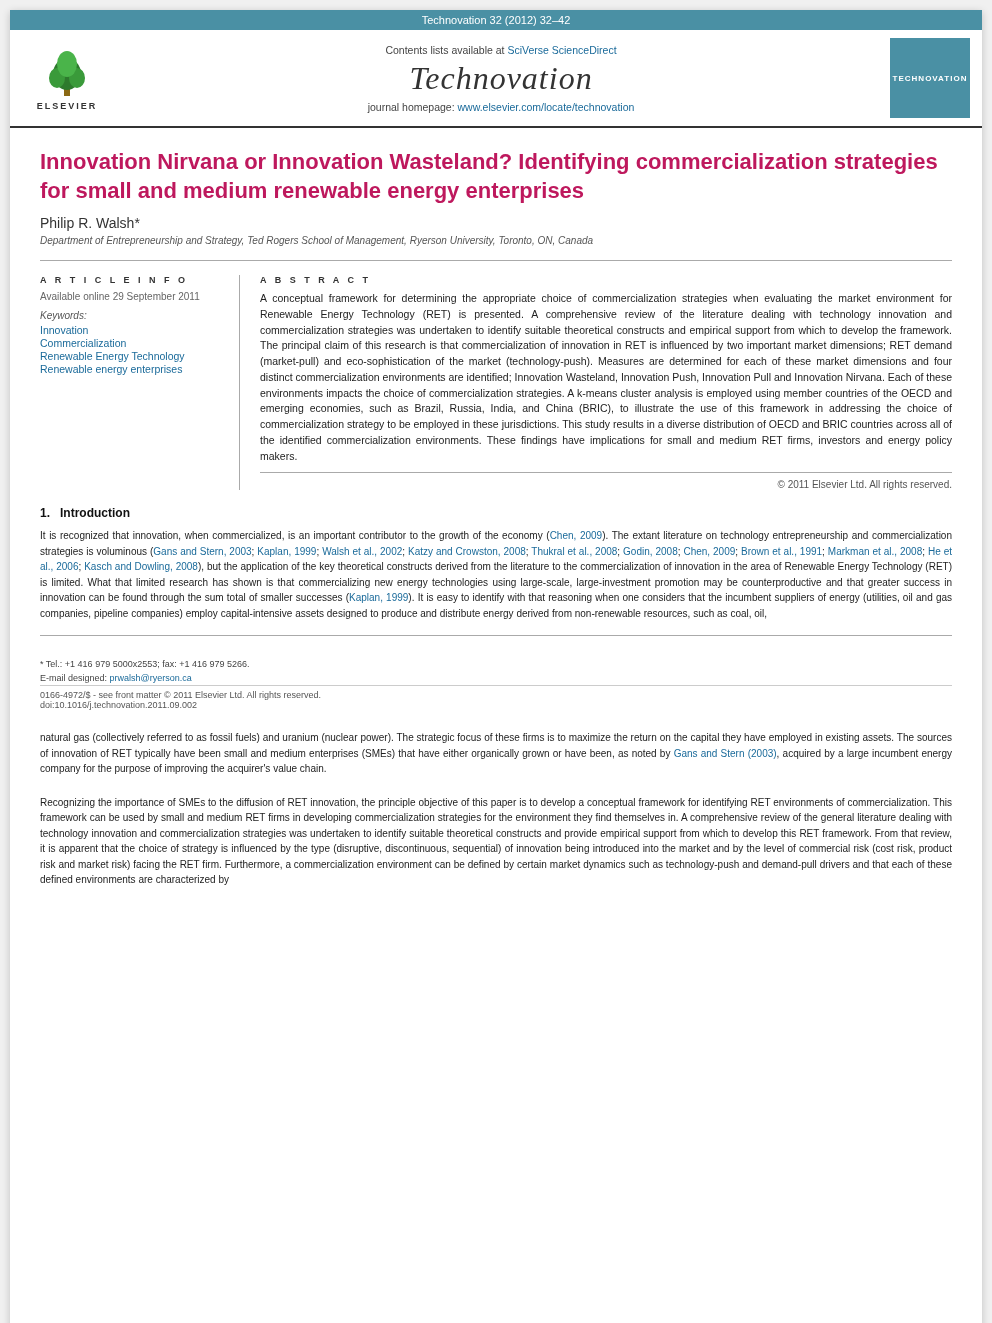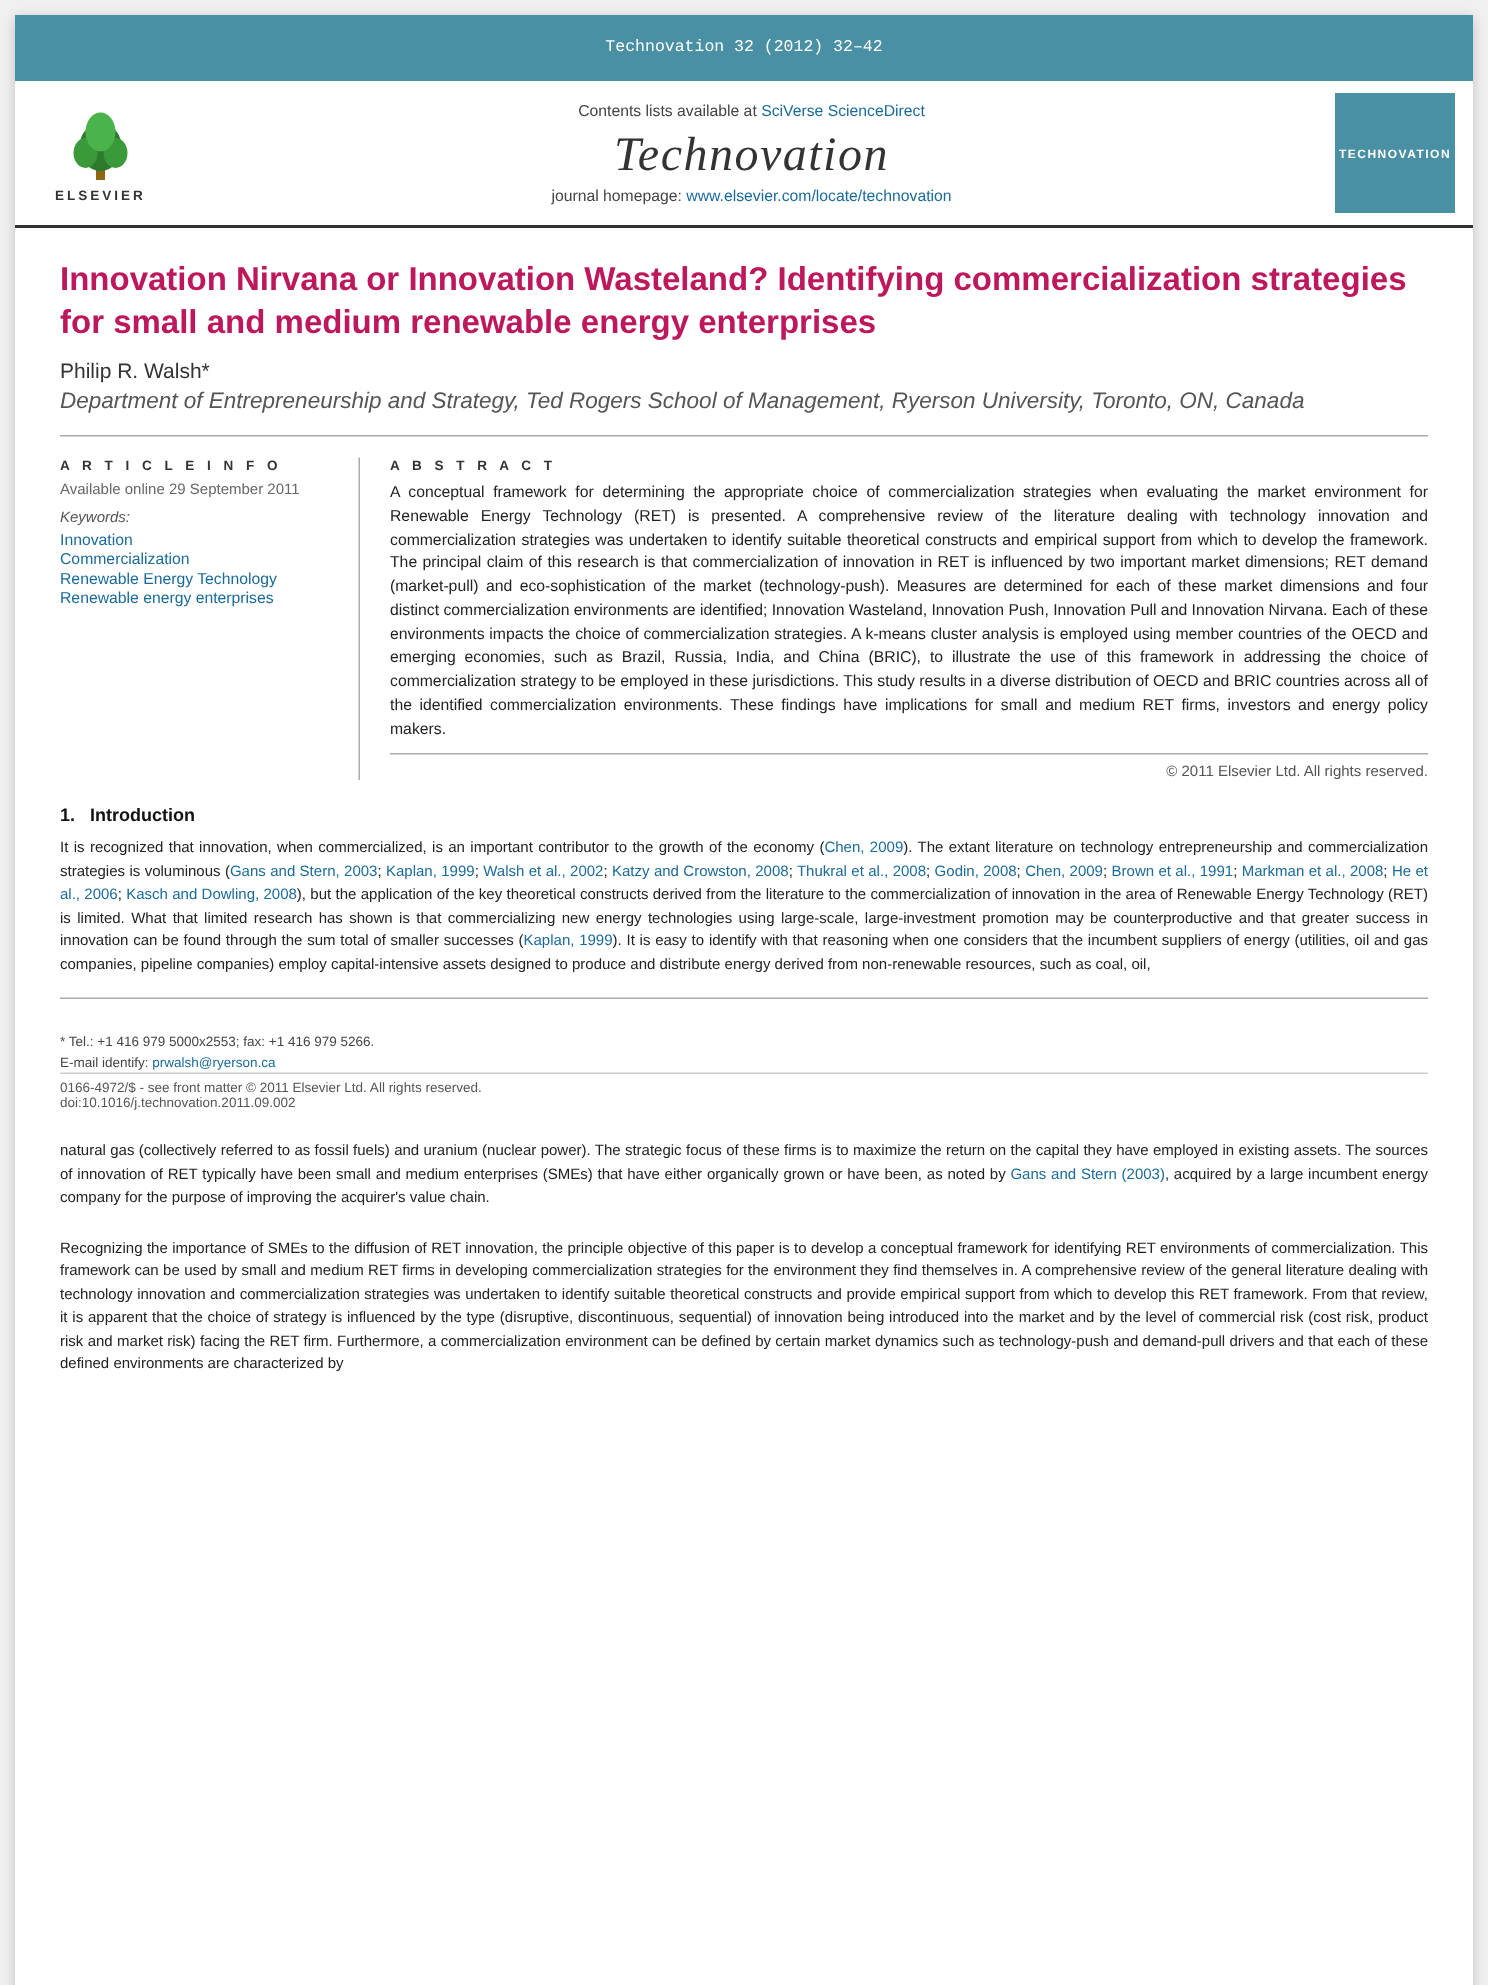--- a/index.html
+++ b/index.html
@@ -14,24 +14,24 @@
       background: #fff;
       width: 992px;
       min-height: 1323px;
       padding: 0;
       box-shadow: 0 2px 8px rgba(0,0,0,0.2);
     }
     
     .top-banner {
       background: #4a90a4;
       text-align: center;
-      padding: 16px 0;
+      padding: 4px 0;
       font-size: 11px;
       color: #fff;
-      font-family: Liberation Mono, monospace;
+      font-family: Liberation Sans, sans-serif;
     }
     
     .journal-header {
       display: flex;
       align-items: center;
       border-bottom: 2px solid #333;
       padding: 8px 12px;
     }
     .elsevier-logo {
       width: 90px;
@@ -106,21 +106,21 @@
       line-height: 1.3;
       margin-bottom: 10px;
     }
     .author-name {
       font-size: 14px;
       font-family: Arial, sans-serif;
       color: #333;
       margin-bottom: 4px;
     }
     .affiliation {
-      font-size: 15px;
+      font-size: 10px;
       font-family: Arial, sans-serif;
       font-style: italic;
       color: #555;
       margin-bottom: 14px;
     }
     
     .two-col {
       display: flex;
       gap: 20px;
       border-top: 1px solid #aaa;
@@ -315,21 +315,21 @@
           &nbsp;
           <span>Introduction</span>
         </div>
         <div class="body-text">
           It is recognized that innovation, when commercialized, is an important contributor to the growth of the economy (<span class="ref-link">Chen, 2009</span>). The extant literature on technology entrepreneurship and commercialization strategies is voluminous (<span class="ref-link">Gans and Stern, 2003</span>; <span class="ref-link">Kaplan, 1999</span>; <span class="ref-link">Walsh et al., 2002</span>; <span class="ref-link">Katzy and Crowston, 2008</span>; <span class="ref-link">Thukral et al., 2008</span>; <span class="ref-link">Godin, 2008</span>; <span class="ref-link">Chen, 2009</span>; <span class="ref-link">Brown et al., 1991</span>; <span class="ref-link">Markman et al., 2008</span>; <span class="ref-link">He et al., 2006</span>; <span class="ref-link">Kasch and Dowling, 2008</span>), but the application of the key theoretical constructs derived from the literature to the commercialization of innovation in the area of Renewable Energy Technology (RET) is limited. What that limited research has shown is that commercializing new energy technologies using large-scale, large-investment promotion may be counterproductive and that greater success in innovation can be <span>found</span> through the sum total of smaller successes (<span class="ref-link">Kaplan, 1999</span>). It is easy to identify with that reasoning when one considers that the incumbent suppliers of energy (utilities, oil and gas companies, pipeline companies) employ capital-intensive assets designed to produce and distribute energy derived from non-renewable resources, such as coal, oil,
         </div>
 
         <div class="footnote-area">
           <div class="footnote-text">* Tel.: +1 416 979 5000x2553; fax: +1 416 979 5266.</div>
           <div class="footnote-text">
-            <span>E-mail identify:</span>
+            <span>E-mail designed:</span>
             <a href="#">prwalsh@ryerson.ca</a>
           </div>
         </div>
 
         <div class="footer-bar">
           <div class="footer-left">0166-4972/$ - see front matter © 2011 Elsevier Ltd. All rights reserved.</div>
         </div>
         <div style="font-size:9px; font-family:Arial,sans-serif; color:#555;">doi:10.1016/j.technovation.2011.09.002</div>
 
       </div>

